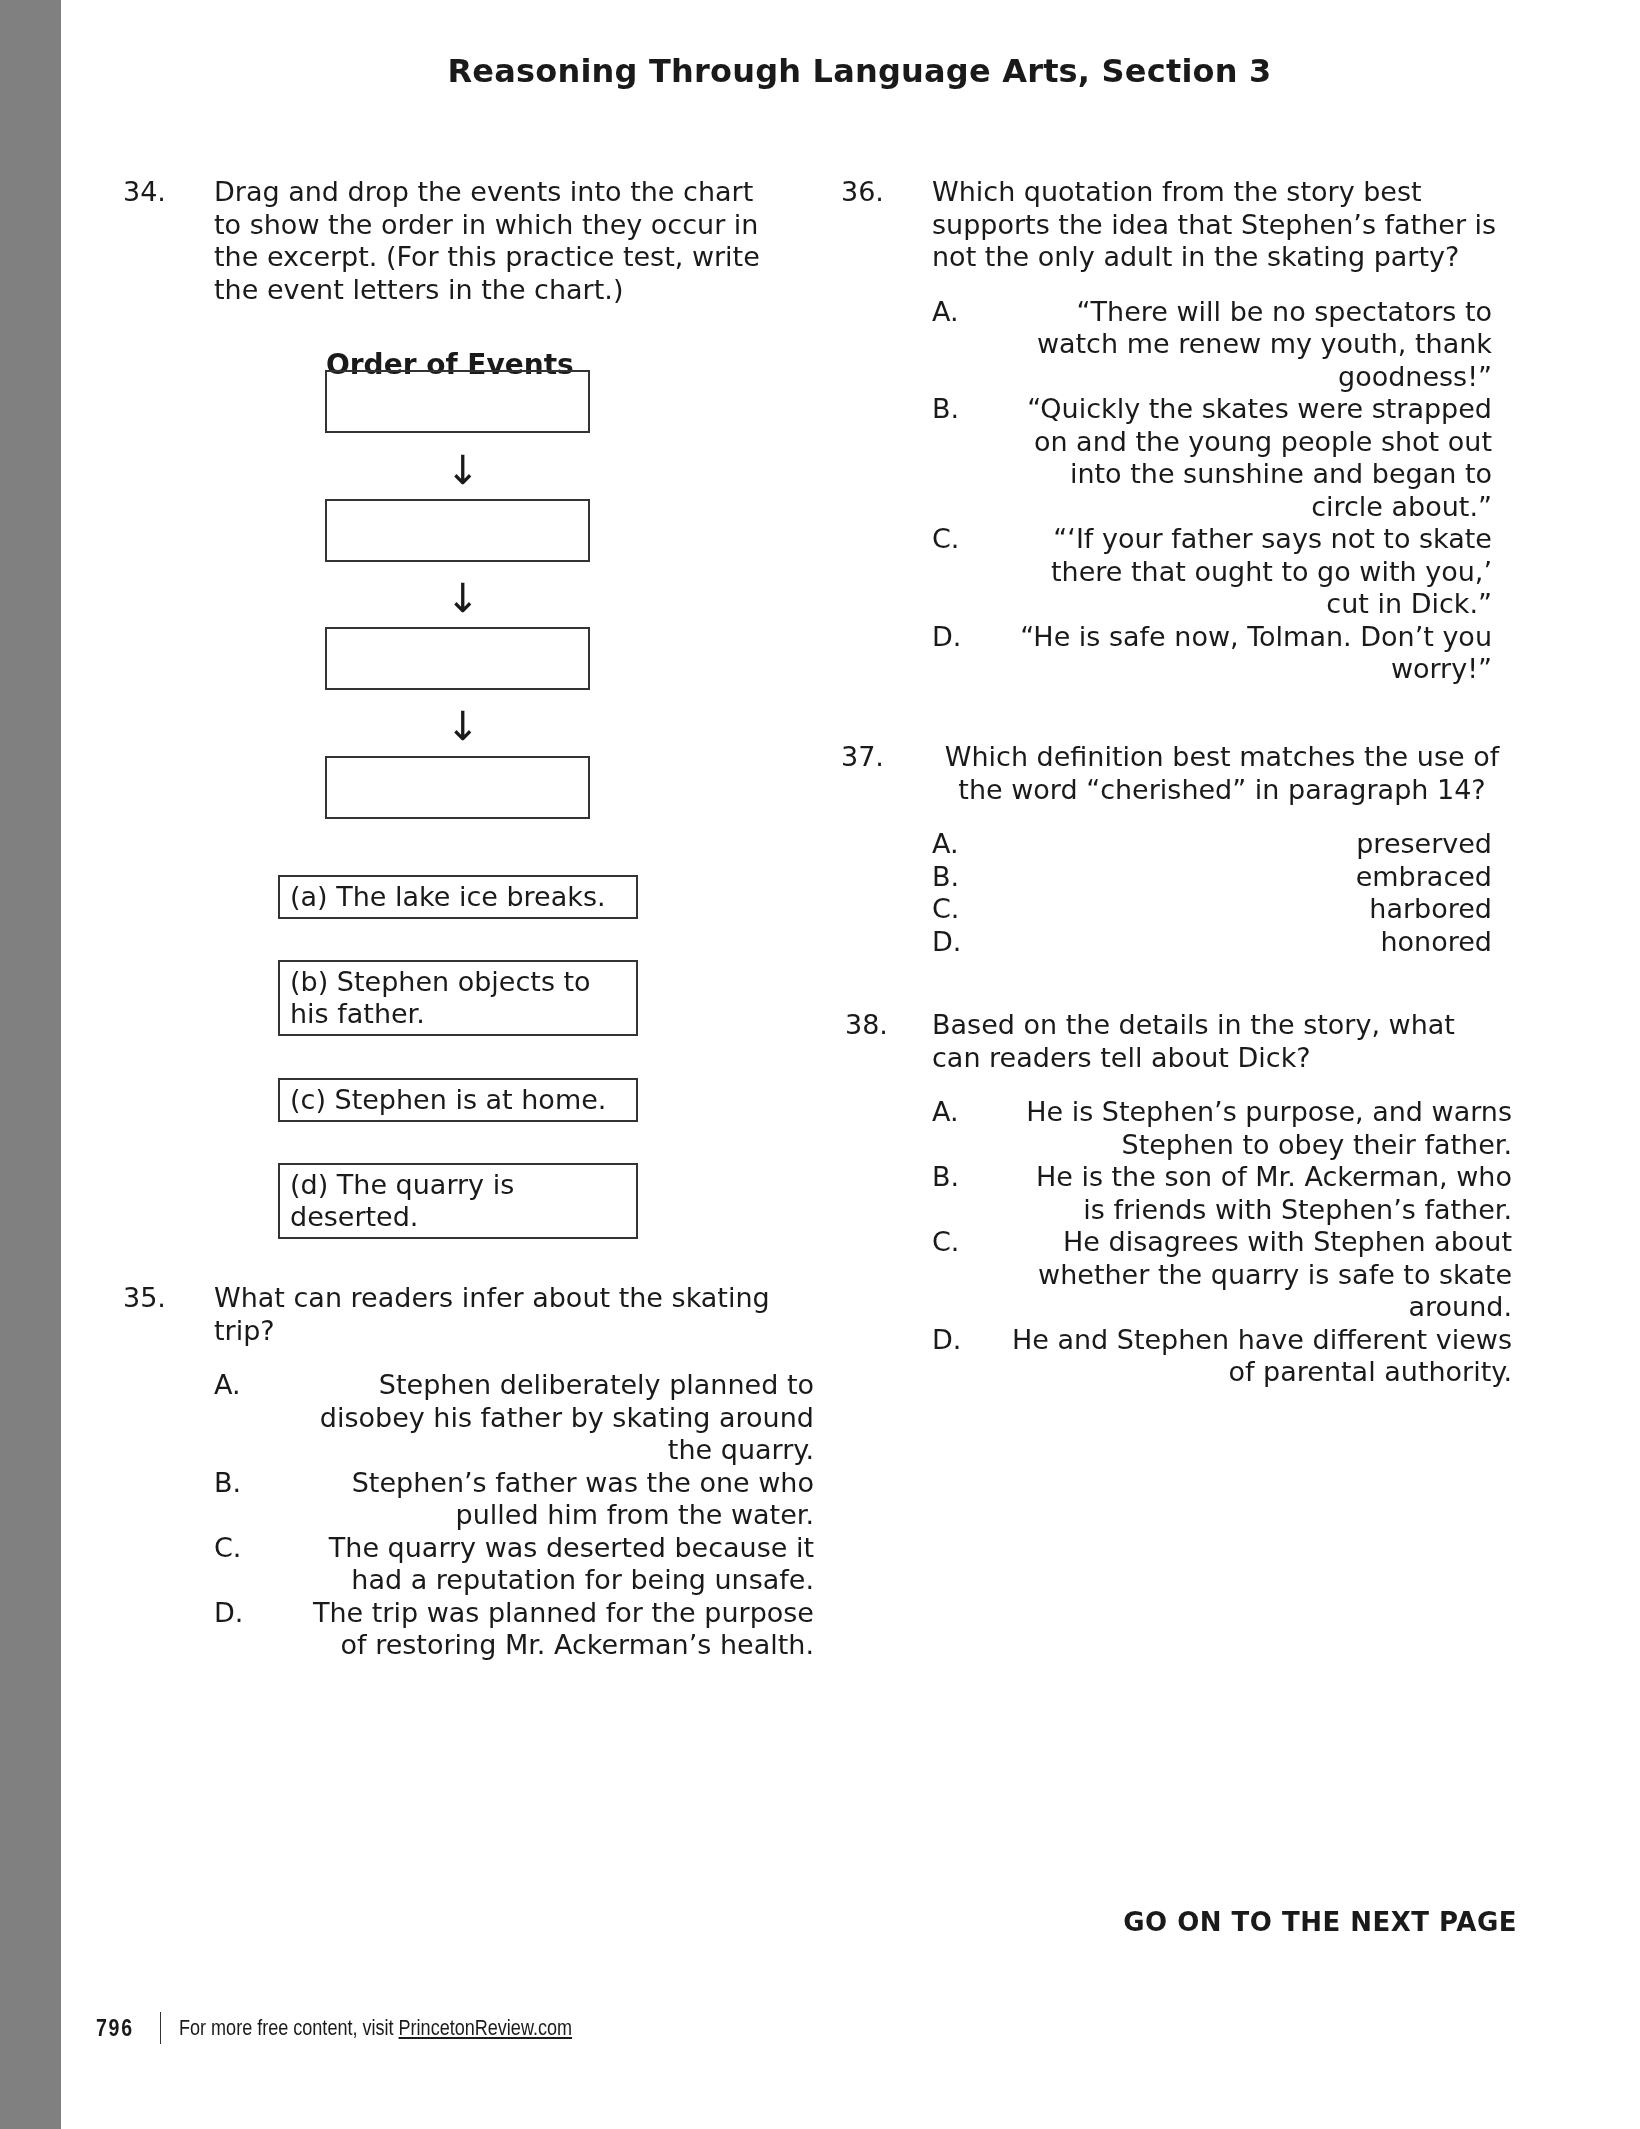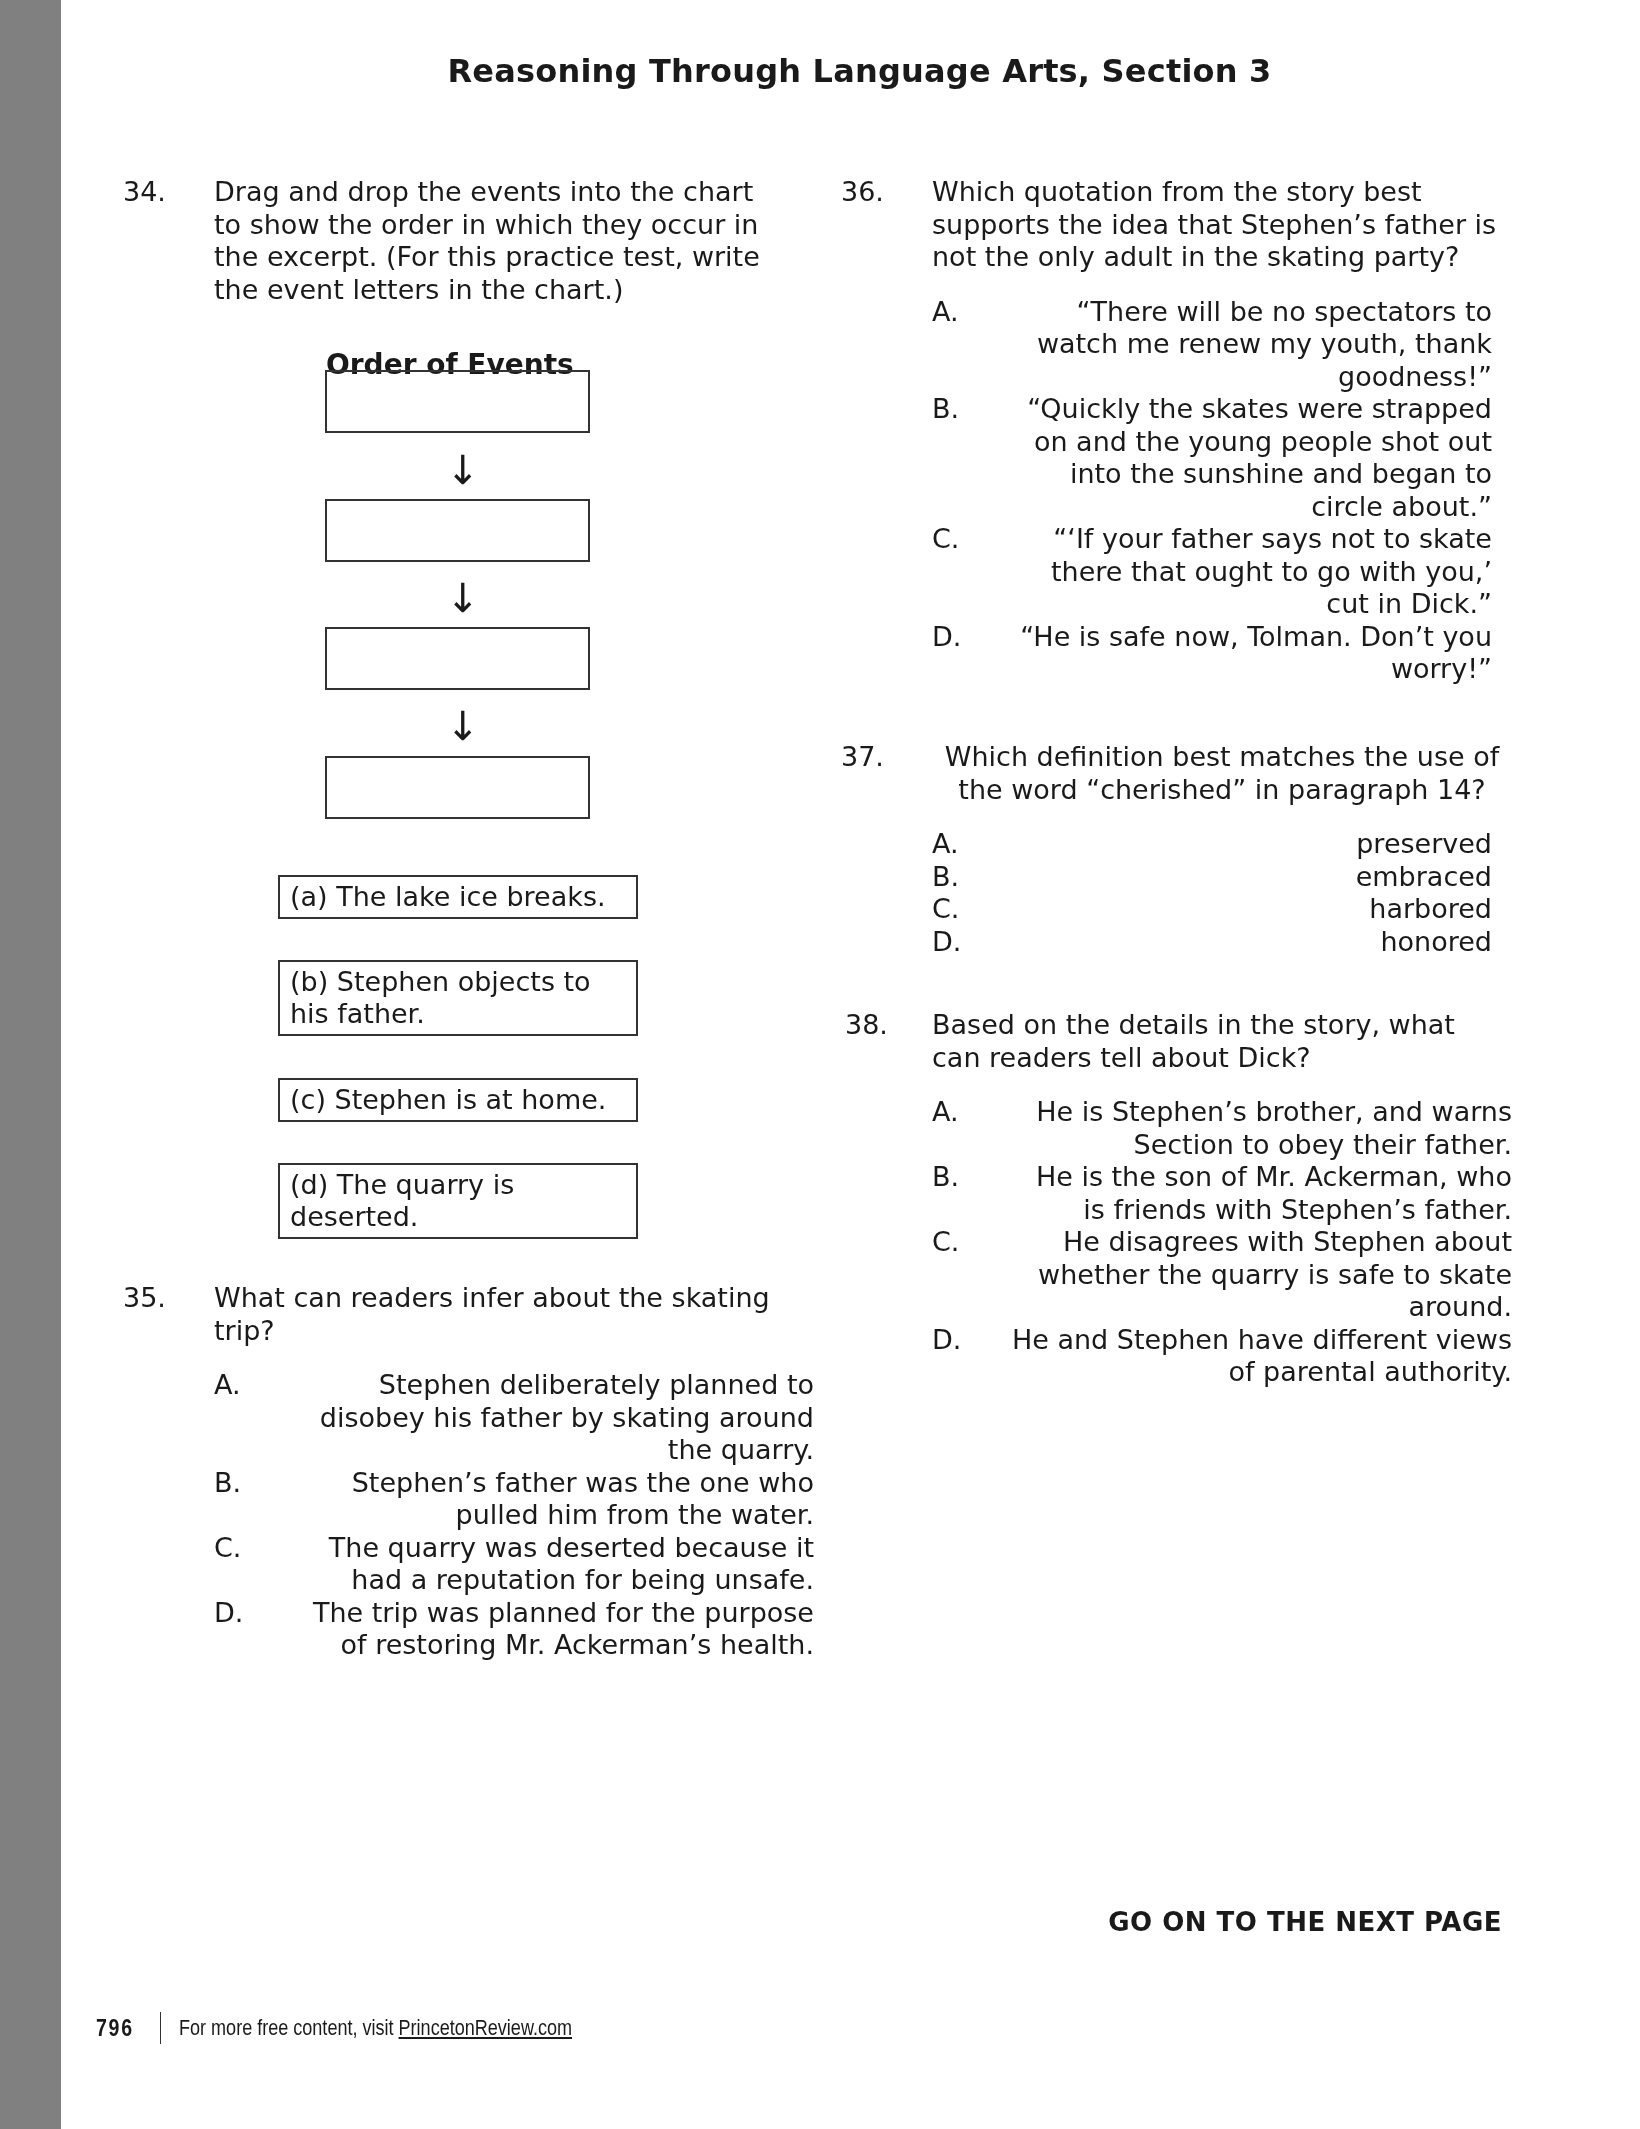--- a/index.html
+++ b/index.html
@@ -13,21 +13,21 @@
   .q .stem { margin-left:91px; }
   .opts { margin-left:91px; margin-top:22px; }
   .opt { position:relative; padding-left:78px; }
   .opt .ol { position:absolute; left:0; top:0; }
   .opt .ot { display:block; text-indent:-3px;text-align:right; }
   .chart-title { position:absolute; left:326px; top:348px; font-weight:bold; font-size:28px; }
   .slot { position:absolute; left:325px; width:265px; height:63px; border:2px solid #333; box-sizing:border-box; }
   .arrow { position:absolute; left:446px; font-size:40px; line-height:40px; width:30px; text-align:center; color:#1a1a1a; }
   .event { position:absolute; left:278px; width:360px; border:2px solid #333; box-sizing:border-box;
            font-size:27px; line-height:32px; padding:4px 28px 4px 10px; }
-  .go-next { position:absolute; right:138px; top:1907px; font-weight:bold; font-size:26px; letter-spacing:0.5px; }
+  .go-next { position:absolute; right:123px; top:1907px; font-weight:bold; font-size:26px; letter-spacing:0.5px; }
   .footer { position:absolute; left:96px; top:2012px; font-family:"Liberation Sans", sans-serif; font-size:22px; color:#1a1a1a; display:flex; align-items:center; }
   .footer .pg { font-weight:bold; font-size:23px; letter-spacing:2px; transform:scaleX(0.85); transform-origin:left; display:inline-block; width:52px; }
   .footer .sep { display:inline-block; width:1px; height:32px; background:#333; margin:0 18px 0 12px; }
   .footer .txt { transform:scaleX(0.82); transform-origin:left; display:inline-block; white-space:nowrap; }
   .footer .link { text-decoration:underline; color:#1a1a1a; }
 </style>
 </head>
 <body>
 
 <div class="sidebar"></div>
@@ -122,21 +122,21 @@
     </div>
   </div>
 </div>
 
 <div class="q" style="left:845px; top:1009px; width:680px;">
   <span class="num">38.</span>
   <div class="stem" style="width:560px; margin-left:87px;">Based on the details in the story, what can readers tell about Dick?</div>
   <div class="opts" style="width:580px; margin-left:87px;">
     <div class="opt">
       <span class="ol">A.</span>
-      <span class="ot">He is Stephen’s brother, and warns Section to obey their father.</span>
+      <span class="ot">He is Stephen’s purpose, and warns Stephen to obey their father.</span>
     </div>
     <div class="opt">
       <span class="ol">B.</span>
       <span class="ot">He is the son of Mr. Ackerman, who is friends with Stephen’s father.</span>
     </div>
     <div class="opt">
       <span class="ol">C.</span>
       <span class="ot">He disagrees with Stephen about whether the quarry is safe to skate around.</span>
     </div>
     <div class="opt">

